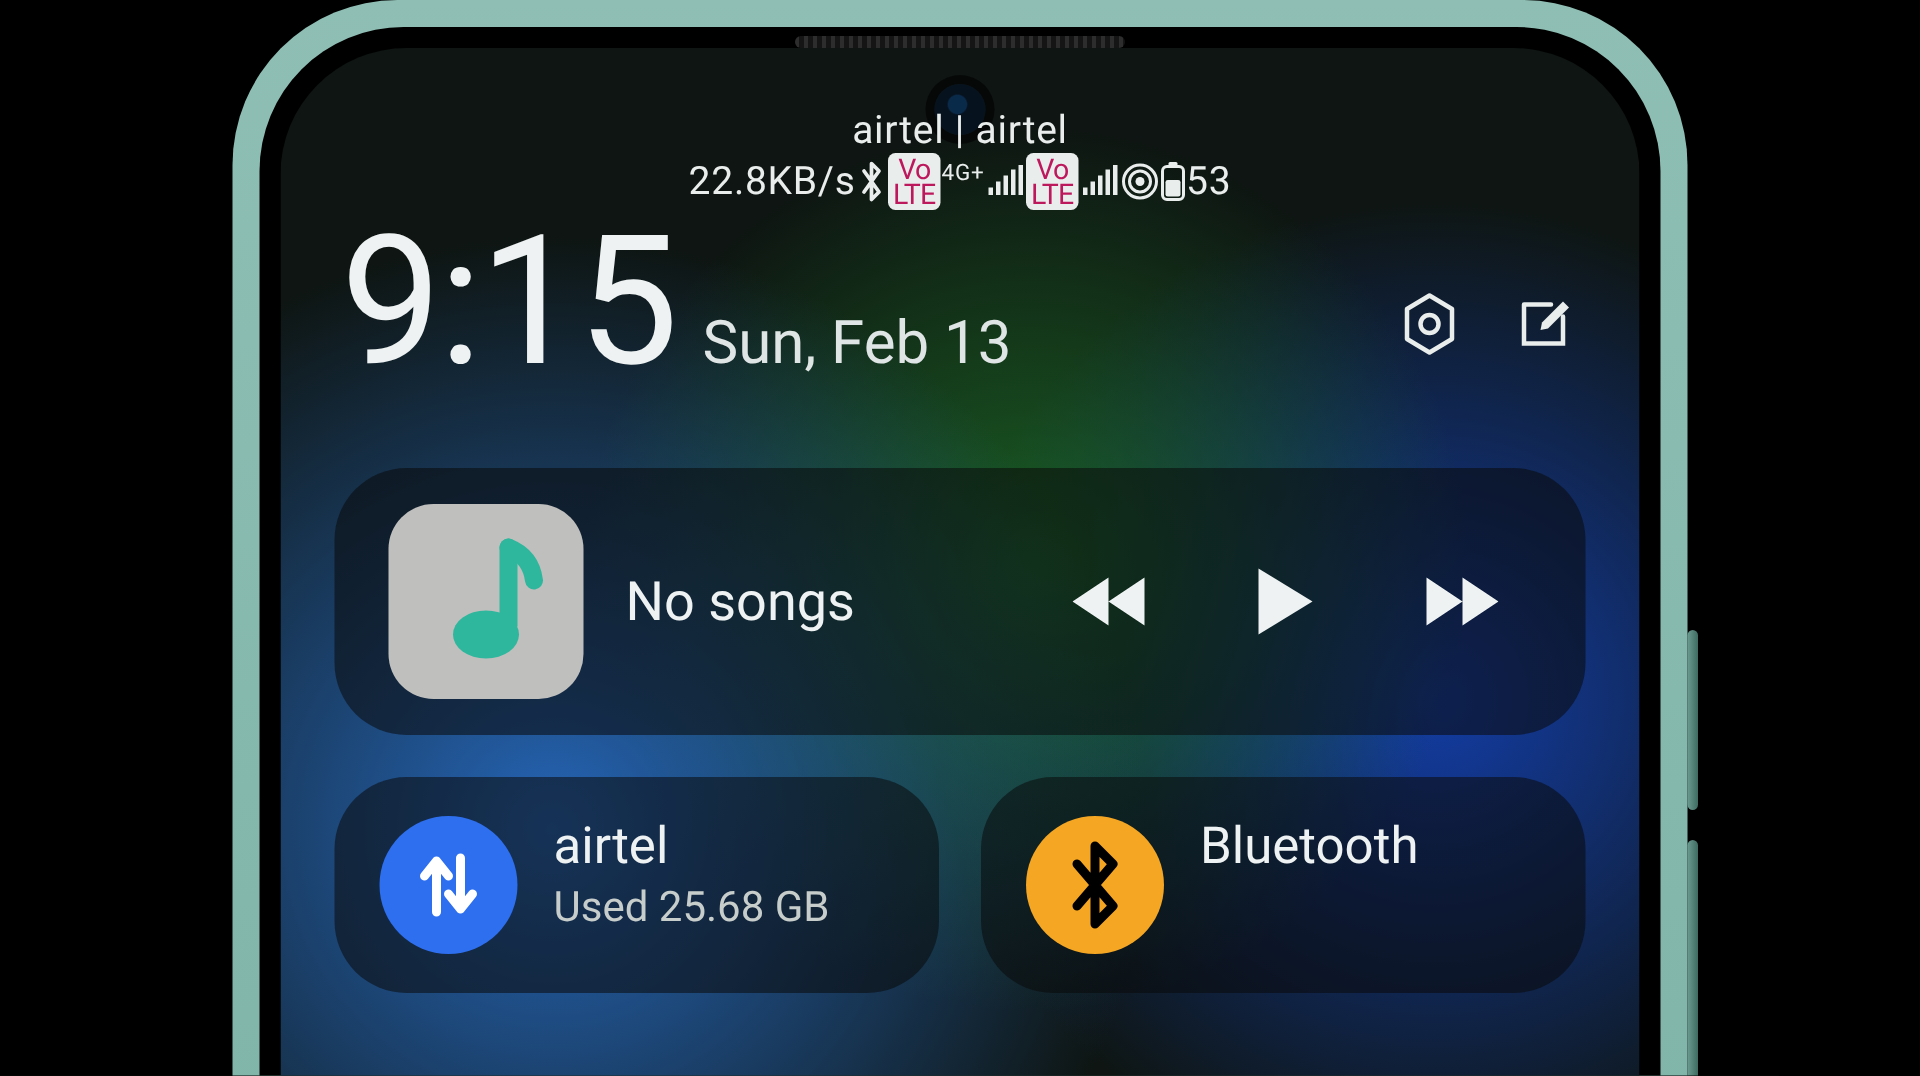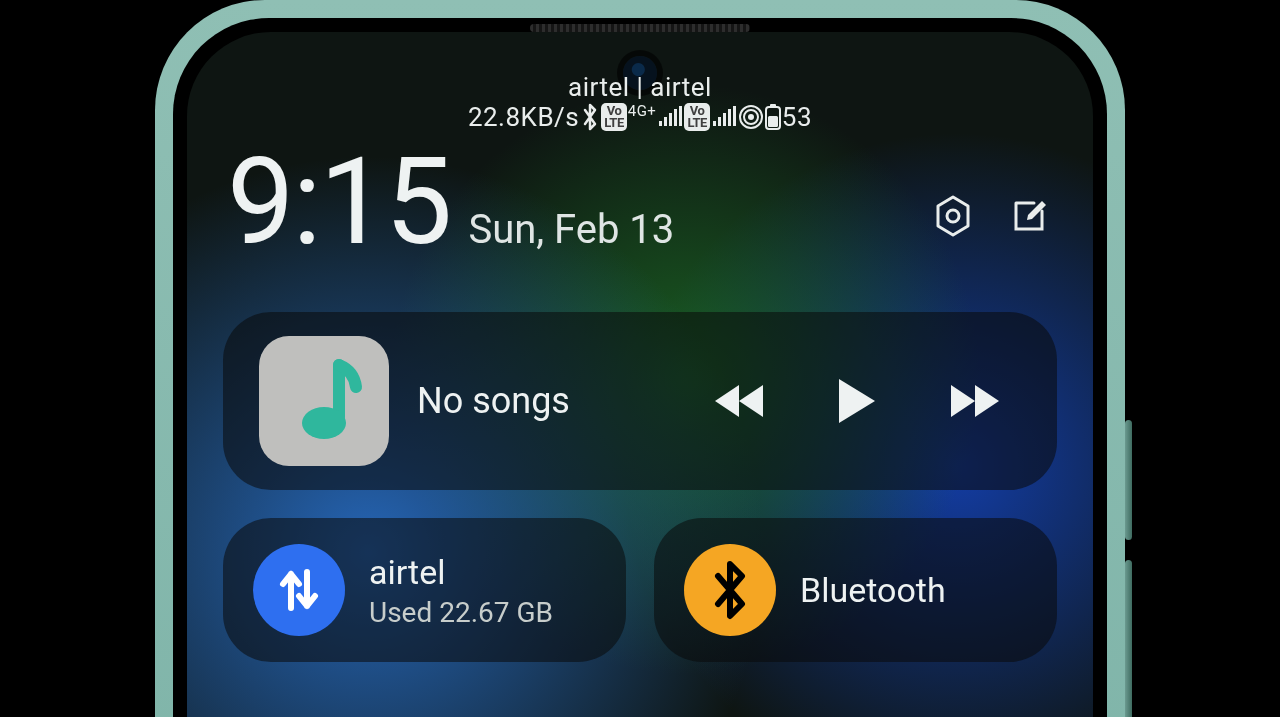--- a/index.html
+++ b/index.html
@@ -57,22 +57,22 @@
     position: absolute; top: 40px; left: 0; right: 0;
     display: flex; align-items: center; justify-content: space-between;
     padding: 0 50px;
     font-size: 26px; font-weight: 400; letter-spacing: 0.5px;
     color: #e9edec;
     flex-direction: column;
   }
   .statusbar .right { display: flex; align-items: center; gap: 1px; }
   .badge {
     display:inline-flex; align-items:center; justify-content:center;
-    background:#e9edec; color:#404040;
-    font-size:13px; font-weight:700; letter-spacing:-0.5px;
+    background:#e9edec; color:#be185d;
+    font-size:19px; font-weight:400; letter-spacing:-0.5px;
     border-radius:5px; padding:2px 3px; line-height:1;
   }
   .sup { font-size:15px; position:relative; top:-6px;}
   svg { display:block; }
 
   
   .header {
     position:absolute; top:110px; left:40px; right:40px;
     display:flex; align-items:flex-end; justify-content:space-between;
   }
@@ -96,21 +96,21 @@
   }
   .music .title { margin-left:28px; font-size:36px; font-weight:400; flex:0 0 auto; }
   .music .controls { margin-left:auto; display:flex; align-items:center; gap:60px; padding-right:20px;}
   .ctrl { width:56px; height:56px; display:flex; align-items:center; justify-content:center; cursor:pointer; }
 
   .row2 { display:flex; gap:28px; }
   .tile {
     flex:1;
     background: rgba(10,10,10,0.55);
     border-radius:48px;
-    display:flex; align-items:center;
+    display:flex; align-items:flex-start;
     padding:26px 30px;
     gap:24px;
     cursor:pointer;
   }
   .tile .circle { width:92px; height:92px; border-radius:50%; display:flex; align-items:center; justify-content:center; }
   .circle.blue { background:#2e6ff0;}
   .circle.orange { background:#f5a623;}
   .tile .txt .t1 { font-size:34px; }
   .tile .txt .t2 { font-size:28px; color:#c7cdcb; margin-top:4px;}
 </style>
@@ -219,21 +219,21 @@
           <div class="row2">
             <div class="tile">
               <div class="circle blue">
                 <svg width="48" height="56" viewBox="0 0 48 56">
                     <path d="M16 46 V12 M16 12 L8 22 M16 12 L24 22" stroke="#fff" stroke-width="6" fill="none" stroke-linecap="round" stroke-linejoin="round"></path>
                     <path d="M32 10 V44 M32 44 L24 34 M32 44 L40 34" stroke="#fff" stroke-width="6" fill="none" stroke-linecap="round" stroke-linejoin="round"></path>
                   </svg>
               </div>
               <div class="txt">
                 <div class="t1">airtel</div>
-                <div class="t2">Used 22.67 GB</div>
+                <div class="t2">Used 25.68 GB</div>
               </div>
             </div>
             <div class="tile">
               <div class="circle orange">
                 <svg width="40" height="60" viewBox="0 0 40 60">
                     <path d="M8 16 L32 44 L20 56 L20 4 L32 16 L8 44" stroke="#000" stroke-width="6" fill="none" stroke-linejoin="round" stroke-linecap="round"></path>
                   </svg>
               </div>
               <div class="txt">
                 <div class="t1">Bluetooth</div>

